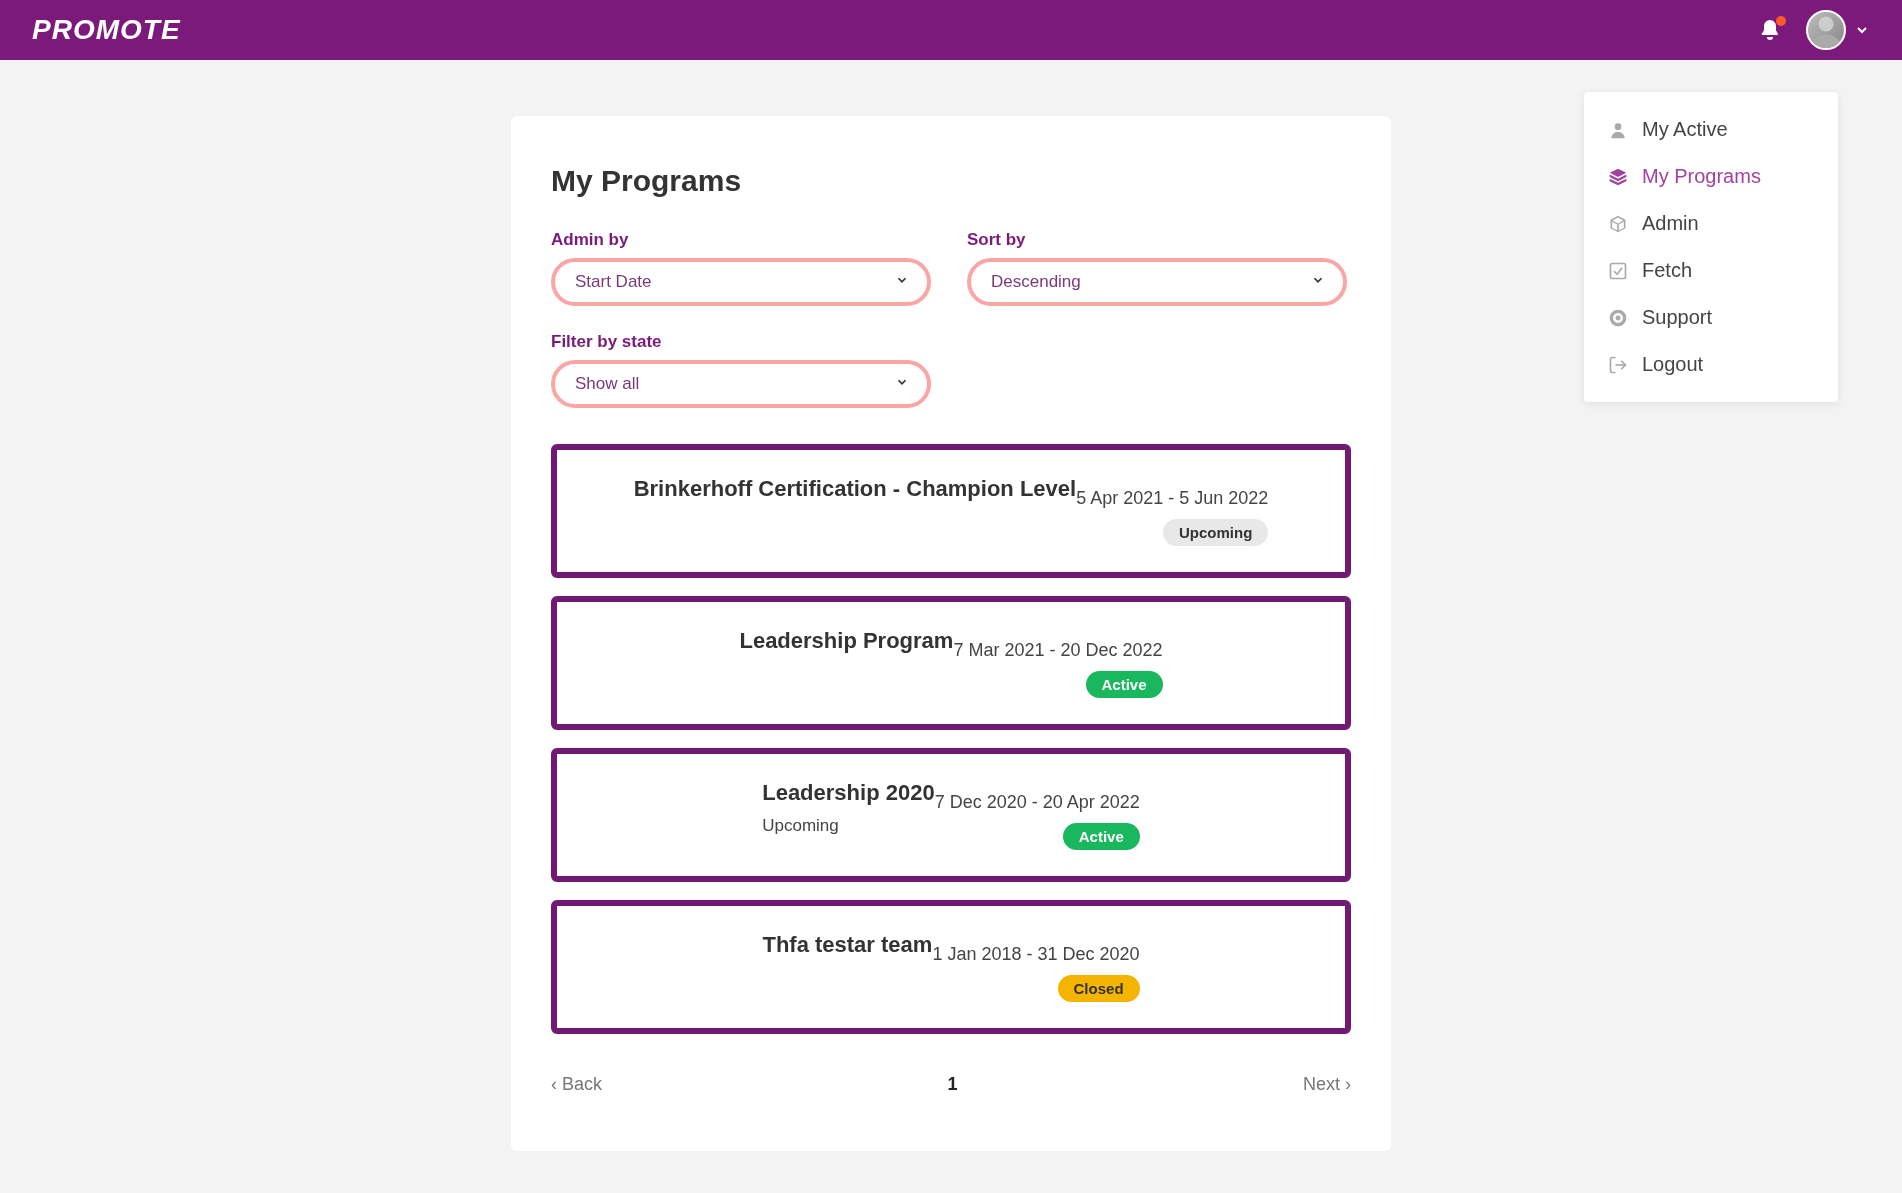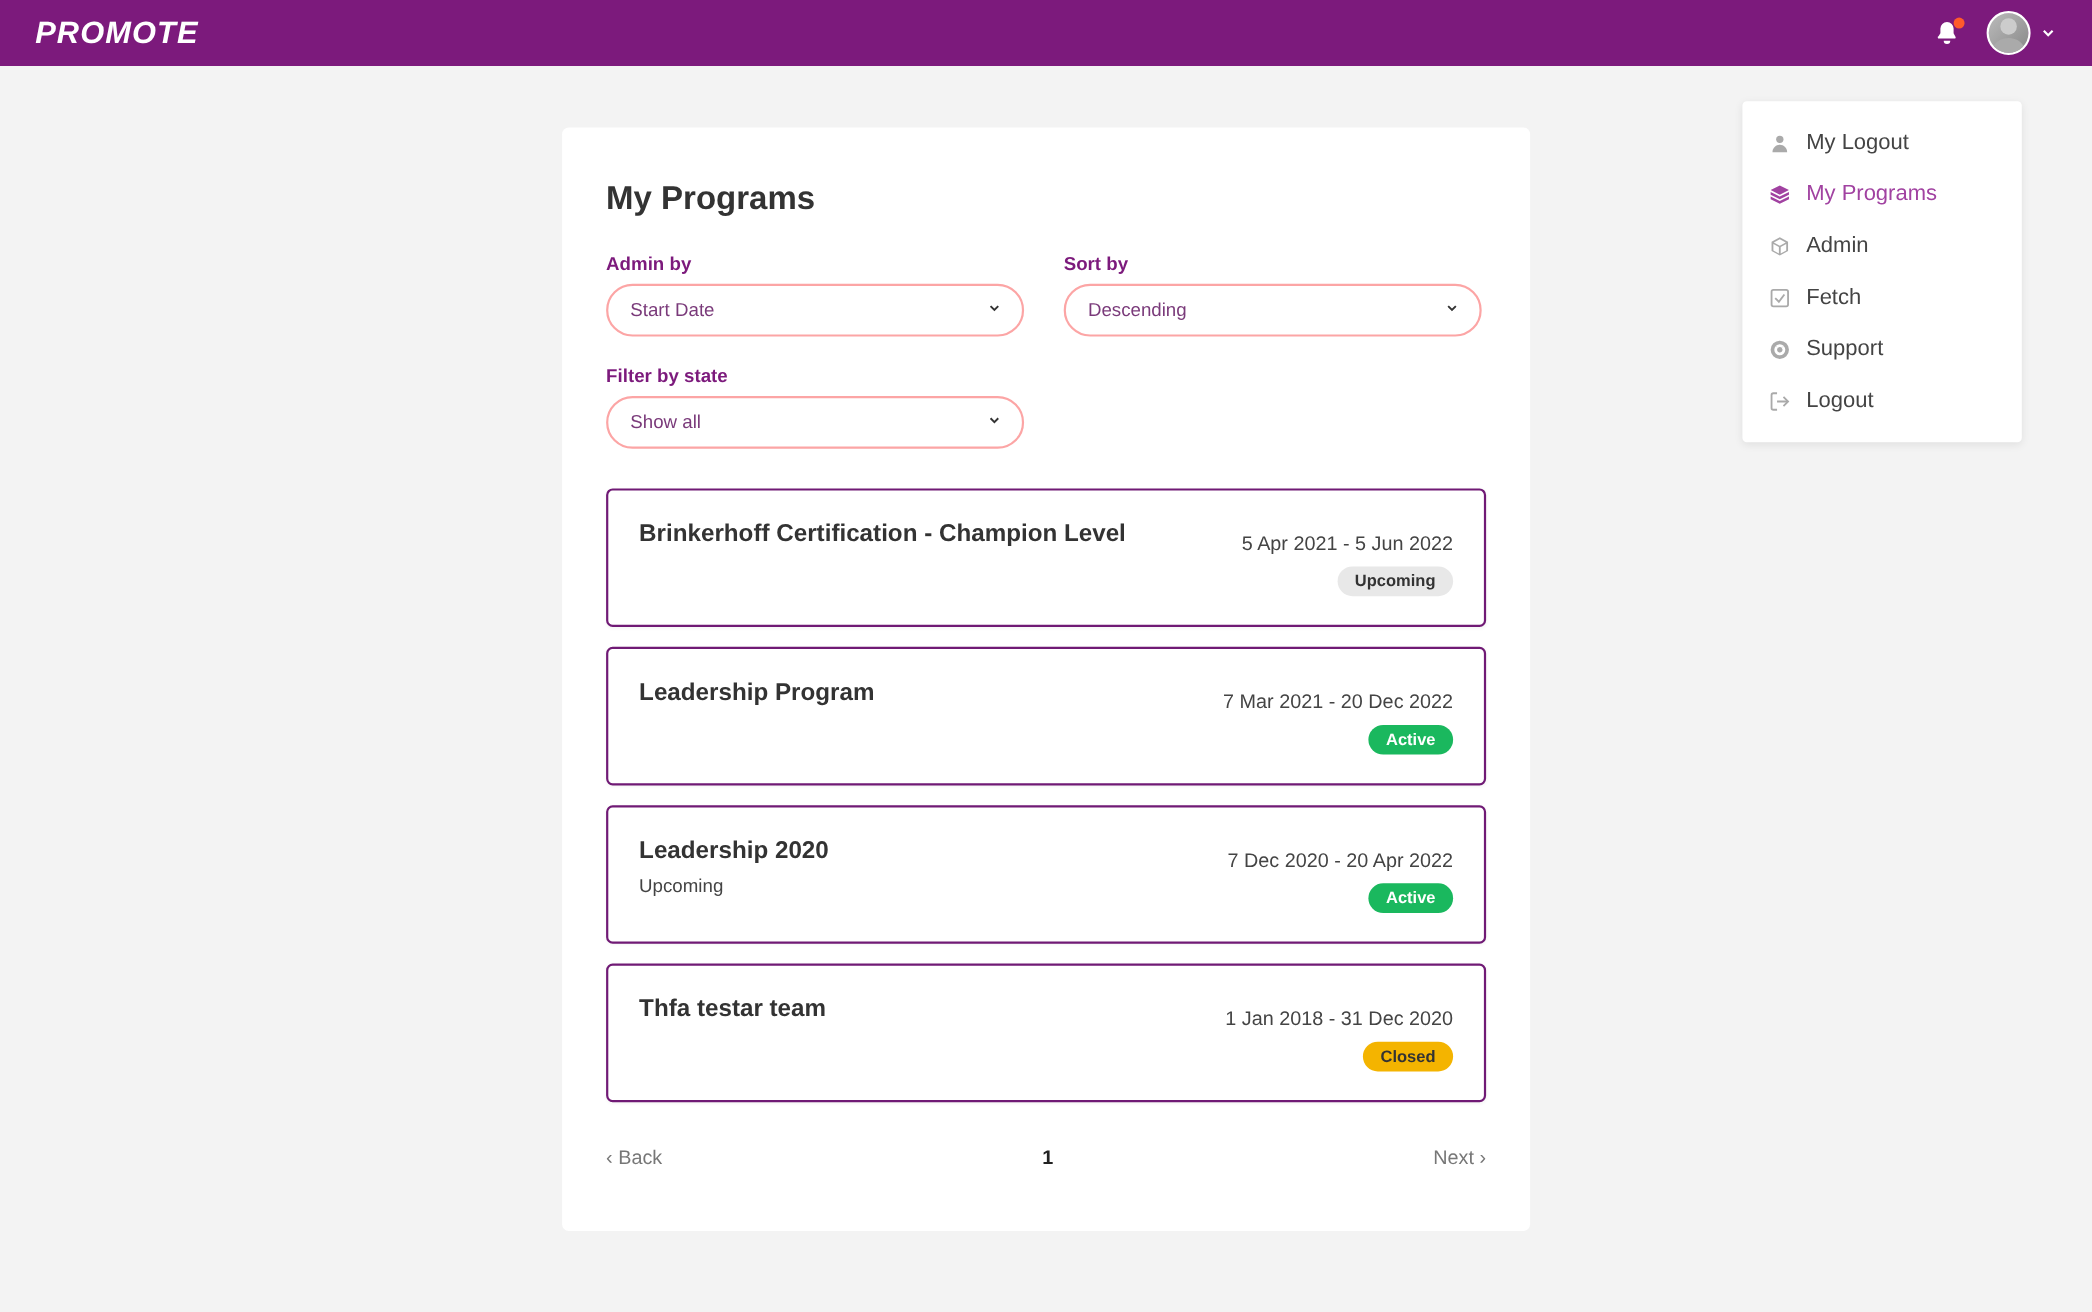--- a/index.html
+++ b/index.html
@@ -138,21 +138,21 @@
     gap:8px;
     width:380px;
   }
   .filter-label{
     color:var(--purple);
     font-weight:600;
     font-size:17px;
   }
   .select{
     position:relative;
-    border:2px solid #fca5a5;
+    border:4px solid #fca5a5;
     border-radius:24px;
     height:48px;
     display:flex;
     align-items:center;
     padding:0 20px;
     color:#7a3a7a;
     font-size:17px;
     cursor:pointer;
     background:#fff;
   }
@@ -162,26 +162,26 @@
     color:#333;
   }
   .select .chev svg{width:14px;height:14px;}
 
   .filters-row2{margin-top:26px;}
 
   
   .cards{margin-top:36px;display:flex;flex-direction:column;gap:18px;}
   .card{
     background:var(--card);
-    border:2px solid #701a75;
+    border:6px solid #701a75;
     border-radius:6px;
     box-shadow:0 1px 3px rgba(0,0,0,.04);
     padding:26px 28px;
     display:flex;
-    justify-content:space-between;
+    justify-content:center;
     cursor:pointer;
   }
   .card-left{
     display:flex;flex-direction:column;gap:10px;
   }
   .card-title{
     font-size:22px;font-weight:700;color:#333;
   }
   .card-sub{font-size:17px;color:#444;}
   .card-right{
@@ -240,21 +240,21 @@
 
 <div class="user-menu">
 
 <div class="menu-item">
       <span class="mi-icon">
         <svg viewBox="0 0 24 24" fill="currentColor">
           <circle cx="12" cy="8" r="4"></circle>
           <path d="M4 22c0-4.4 3.6-8 8-8s8 3.6 8 8"></path>
         </svg>
       </span>
-      <span>My Logout</span>
+      <span>My Active</span>
     </div>
     <div class="menu-item active">
       <span class="mi-icon">
         <svg viewBox="0 0 24 24" fill="currentColor">
           <path d="M12 2 2 7l10 5 10-5-10-5zm0 12L2 9v3l10 5 10-5V9l-10 5zm0 5L2 14v3l10 5 10-5v-3l-10 5z"></path>
         </svg>
       </span>
       <span>My Programs</span>
     </div>
     <div class="menu-item">

